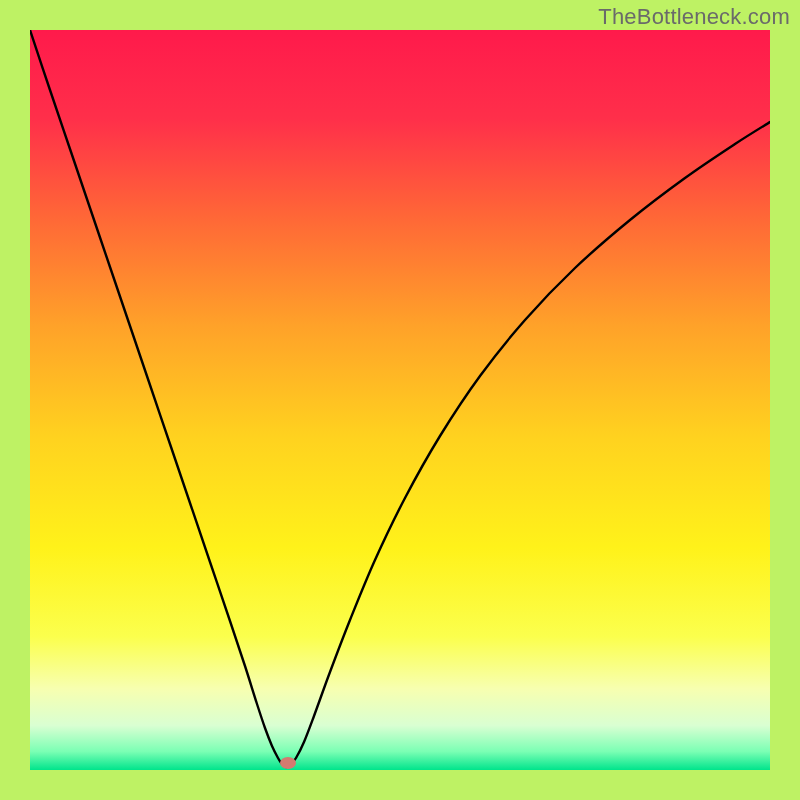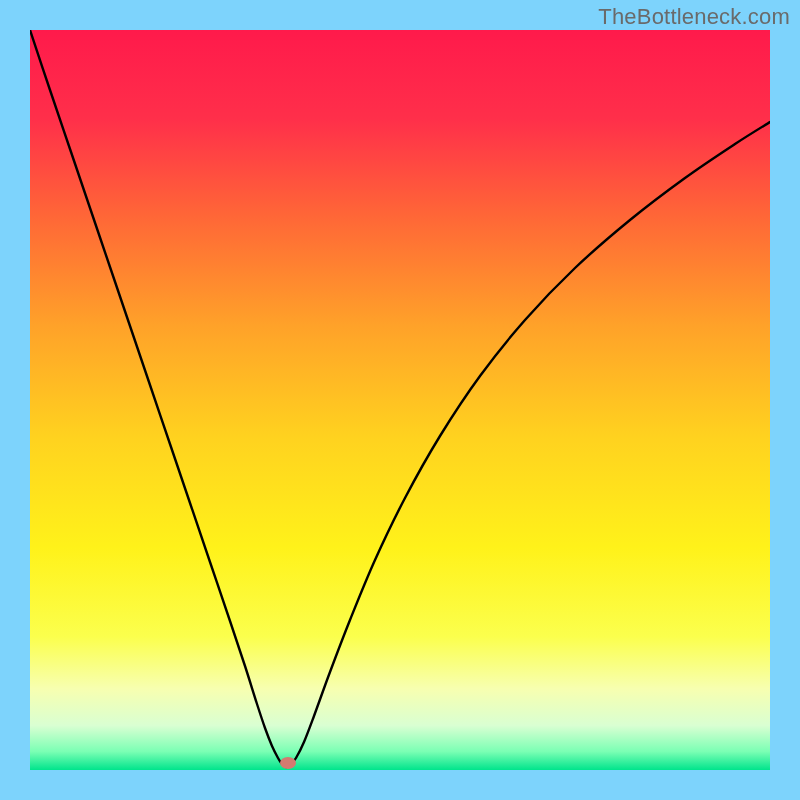--- a/index.html
+++ b/index.html
@@ -10,21 +10,21 @@
     background: #000;
     overflow: hidden;
     font-family: Arial, Helvetica, sans-serif;
   }
   .frame {
     position: absolute;
     top: 0;
     left: 0;
     width: 800px;
     height: 800px;
-    background: #7dd3fc;
+    background: #bef264;
   }
   .plot {
     position: absolute;
     top: 30px;
     left: 30px;
     width: 740px;
     height: 740px;
     
   }
   .watermark {

